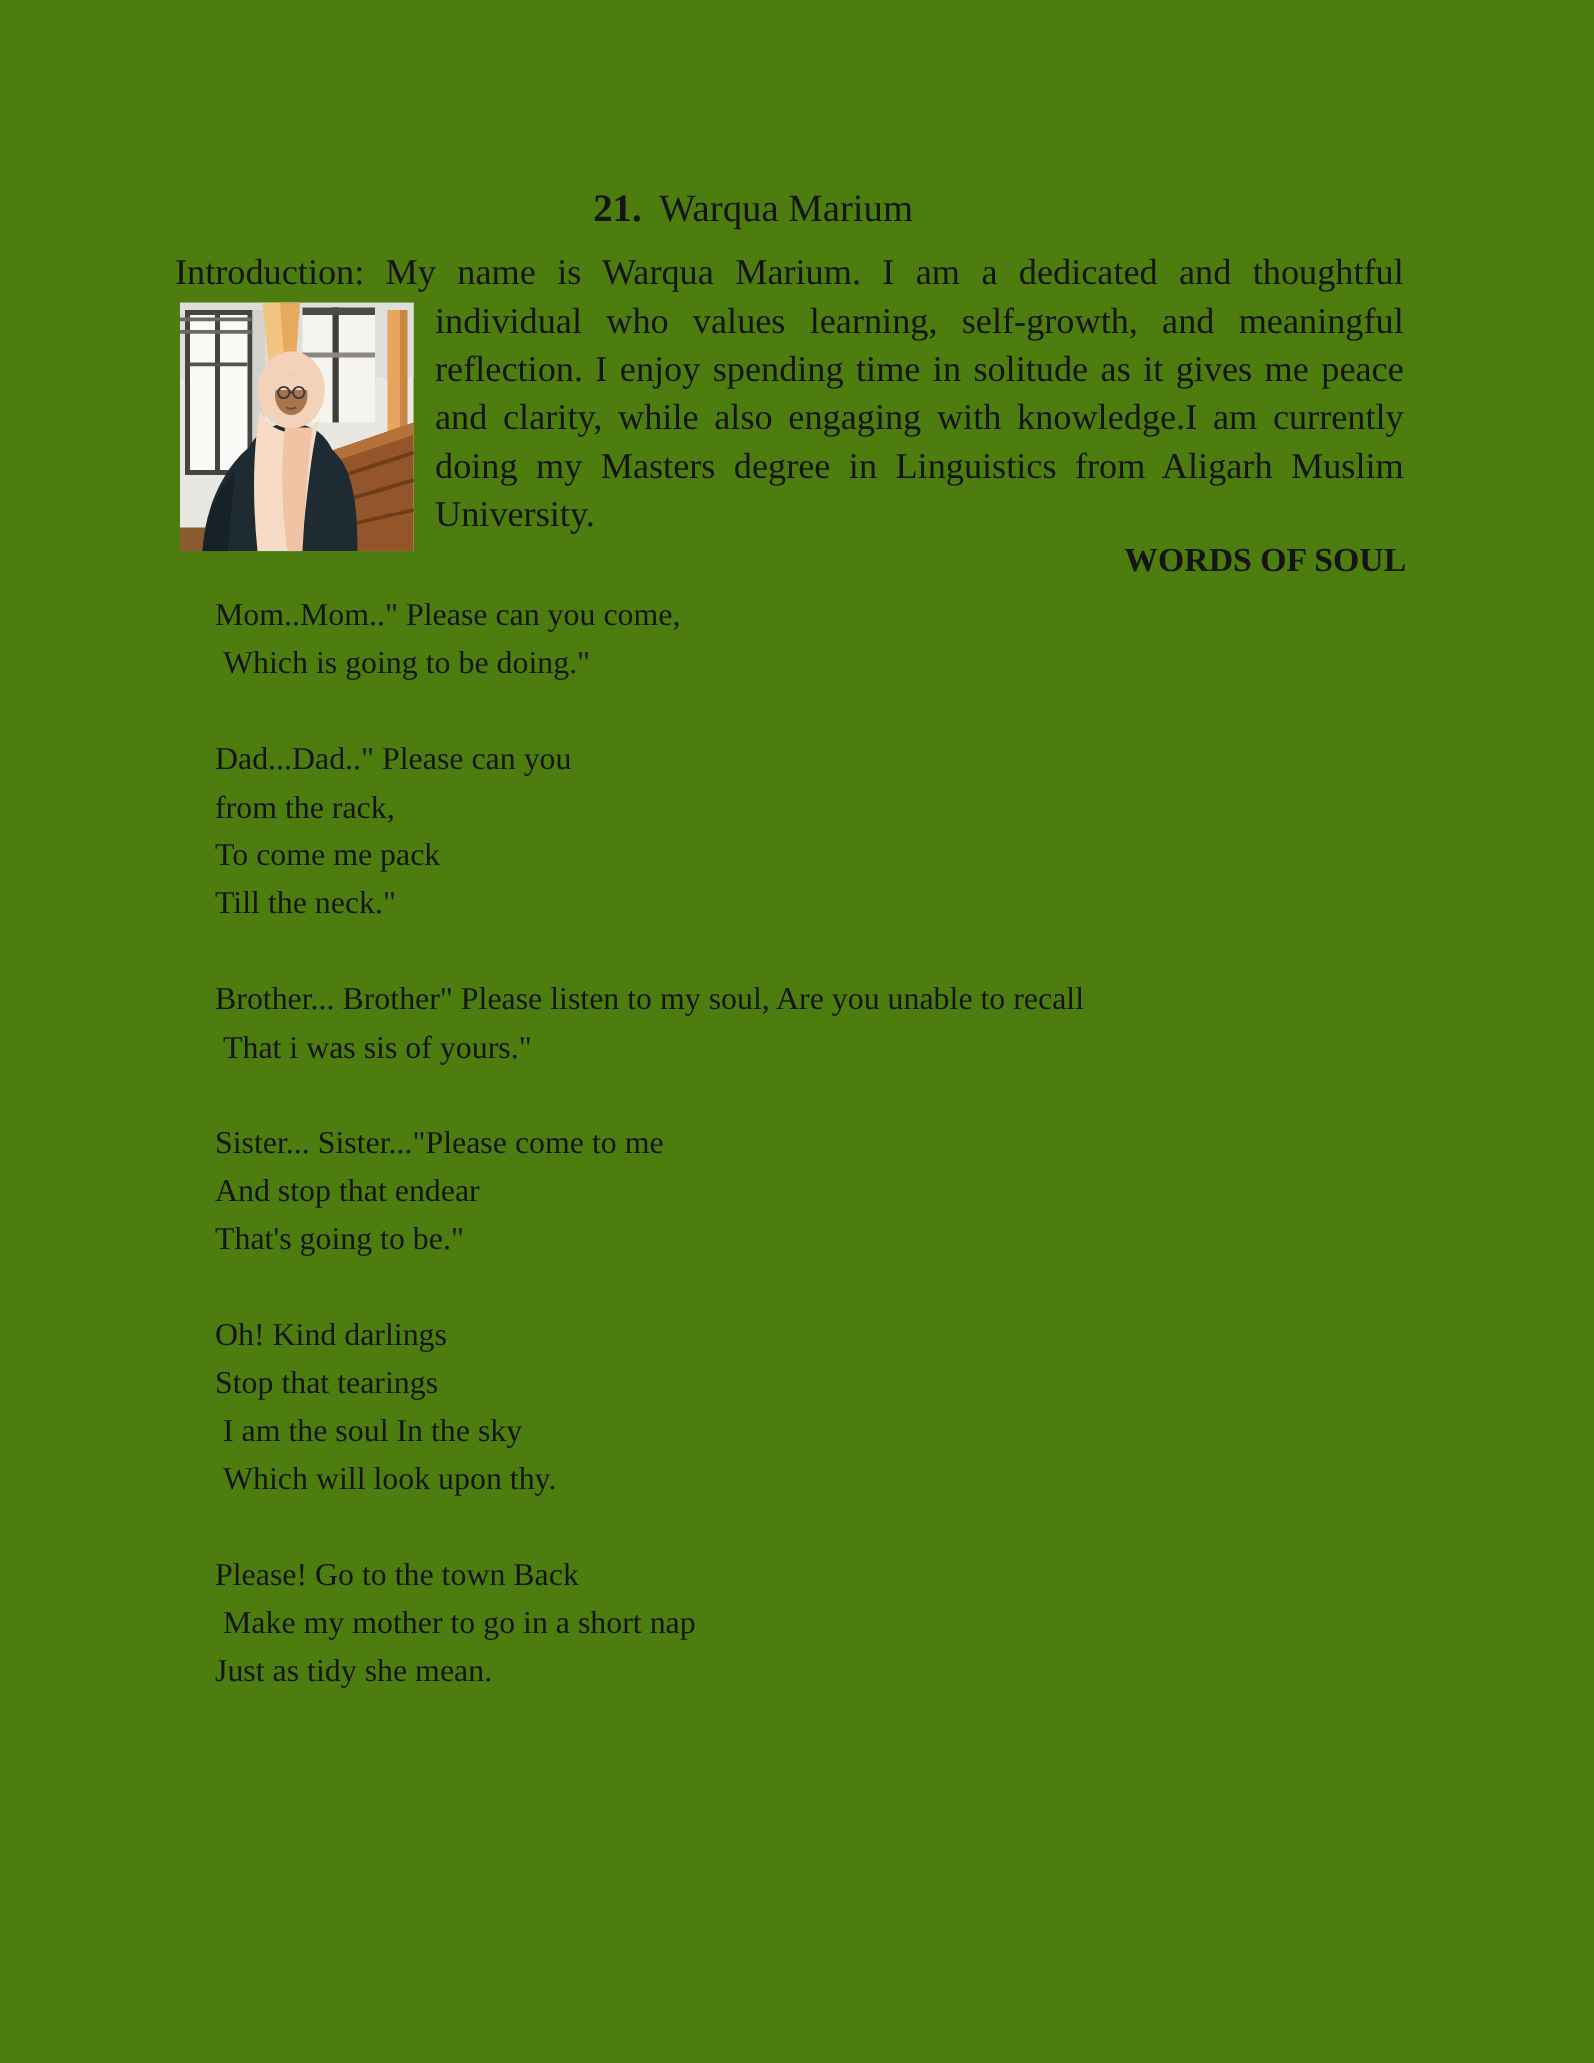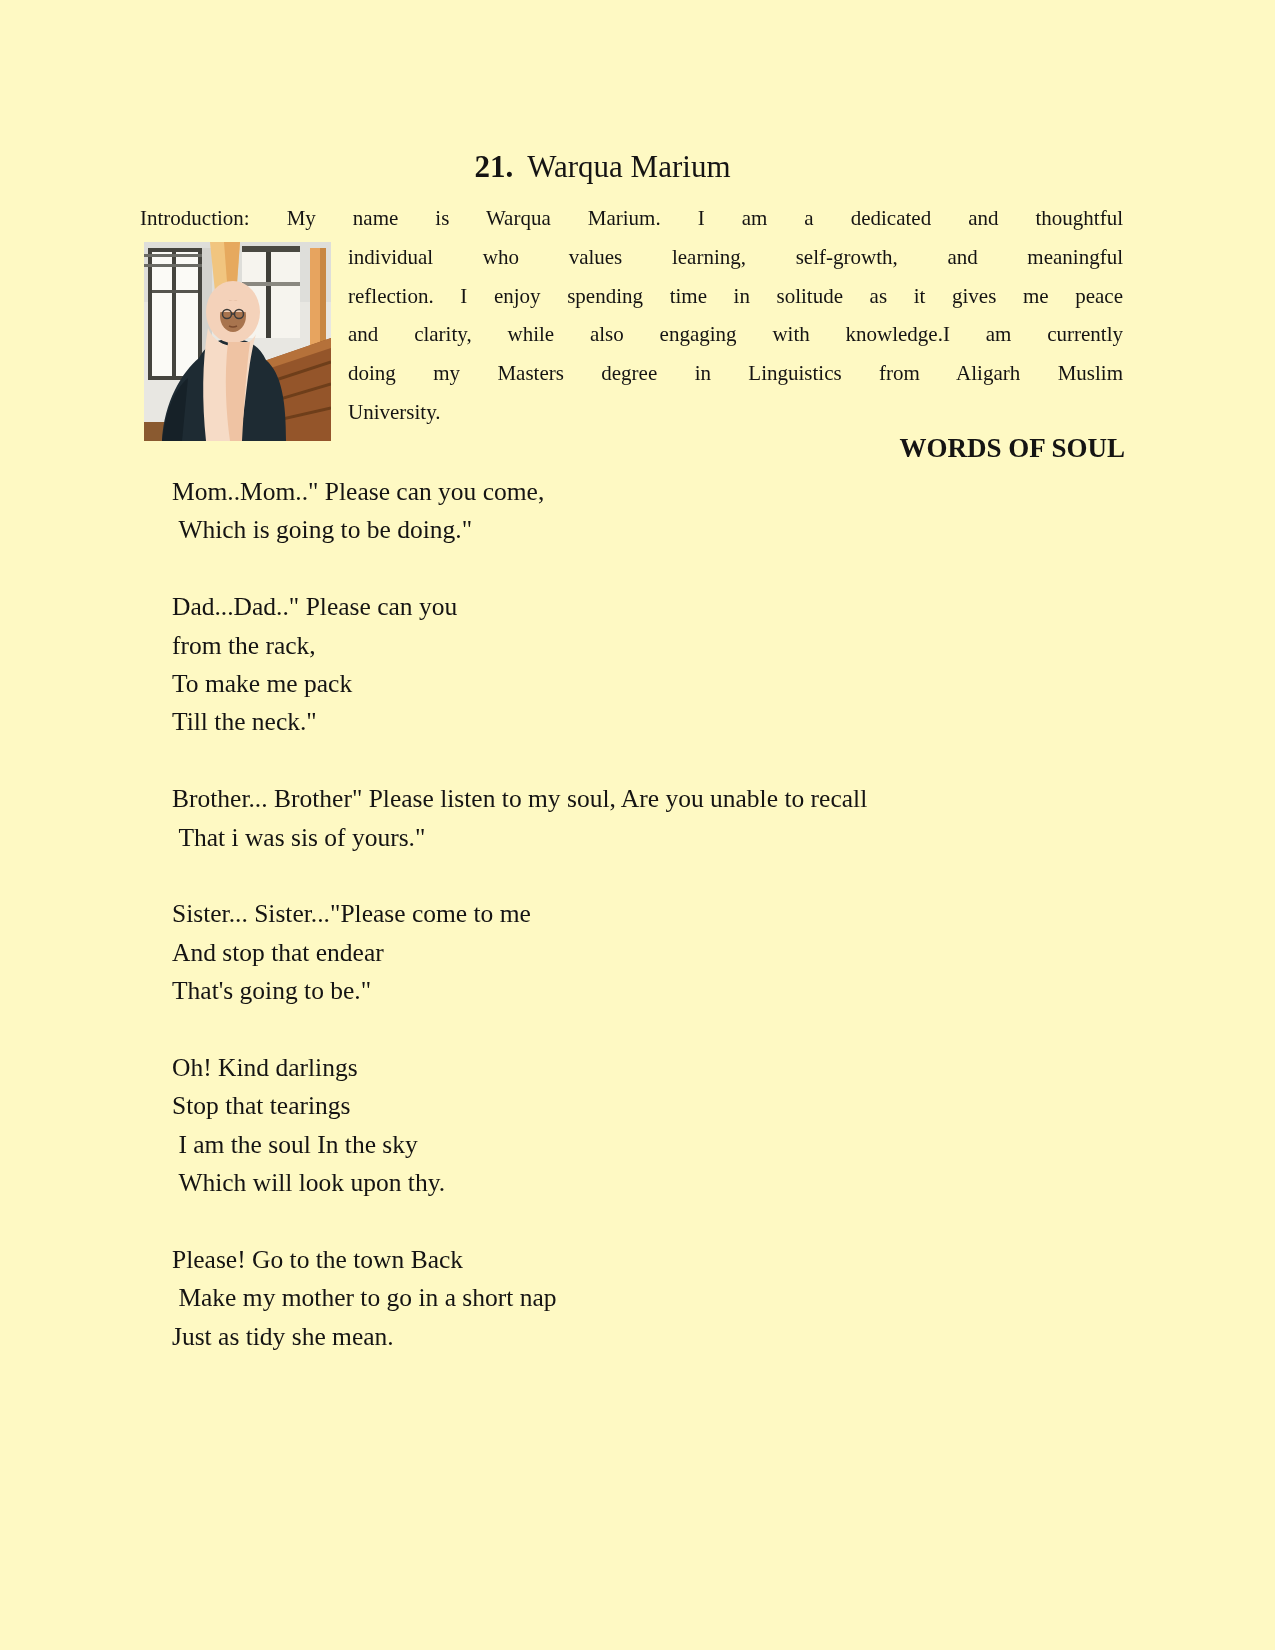--- a/index.html
+++ b/index.html
@@ -4,21 +4,21 @@
 <style>
   html, body {
     margin: 0;
     padding: 0;
     background: #ffffff;
   }
   .page {
     position: relative;
     width: 1275px;
     height: 1650px;
-    background: #fef9c3;
+    background: #4d7c0f;
     font-family: "Liberation Serif", "DejaVu Serif", serif;
     color: #151413;
     overflow: hidden;
   }
   .doc-title {
     position: absolute;
     top: 146px;
     left: 0;
     width: 1205px;
     text-align: center;
@@ -28,21 +28,21 @@
   }
   .title-number {
     font-weight: bold;
     margin-right: 14px;
   }
   .intro {
     position: absolute;
     top: 199px;
     left: 140px;
     width: 983px;
-    font-size: 21px;
+    font-size: 29px;
     line-height: 38.8px;
   }
   .intro-line {
     text-align: justify;
     text-align-last: justify;
     white-space: normal;
   }
   div.intro-line:not(:first-of-type) { margin-left: 208px; }
   div.intro-line:last-of-type { text-align-last: left; }
   .photo {
@@ -147,21 +147,21 @@
 
 
       <div class="poem-line"> Which is going to be doing."</div>
 
       <div class="poem-line"></div>
 
       <div class="poem-line">Dad...Dad.." Please can you</div>
 
       <div class="poem-line">from the rack,</div>
 
-      <div class="poem-line">To make me pack</div>
+      <div class="poem-line">To come me pack</div>
 
       <div class="poem-line">Till the neck."</div>
 
       <div class="poem-line"></div>
 
       <div class="poem-line">Brother... Brother" Please listen to my soul, Are you unable to recall</div>
 
       <div class="poem-line"> That i was sis of yours."</div>
 
       <div class="poem-line"></div>

